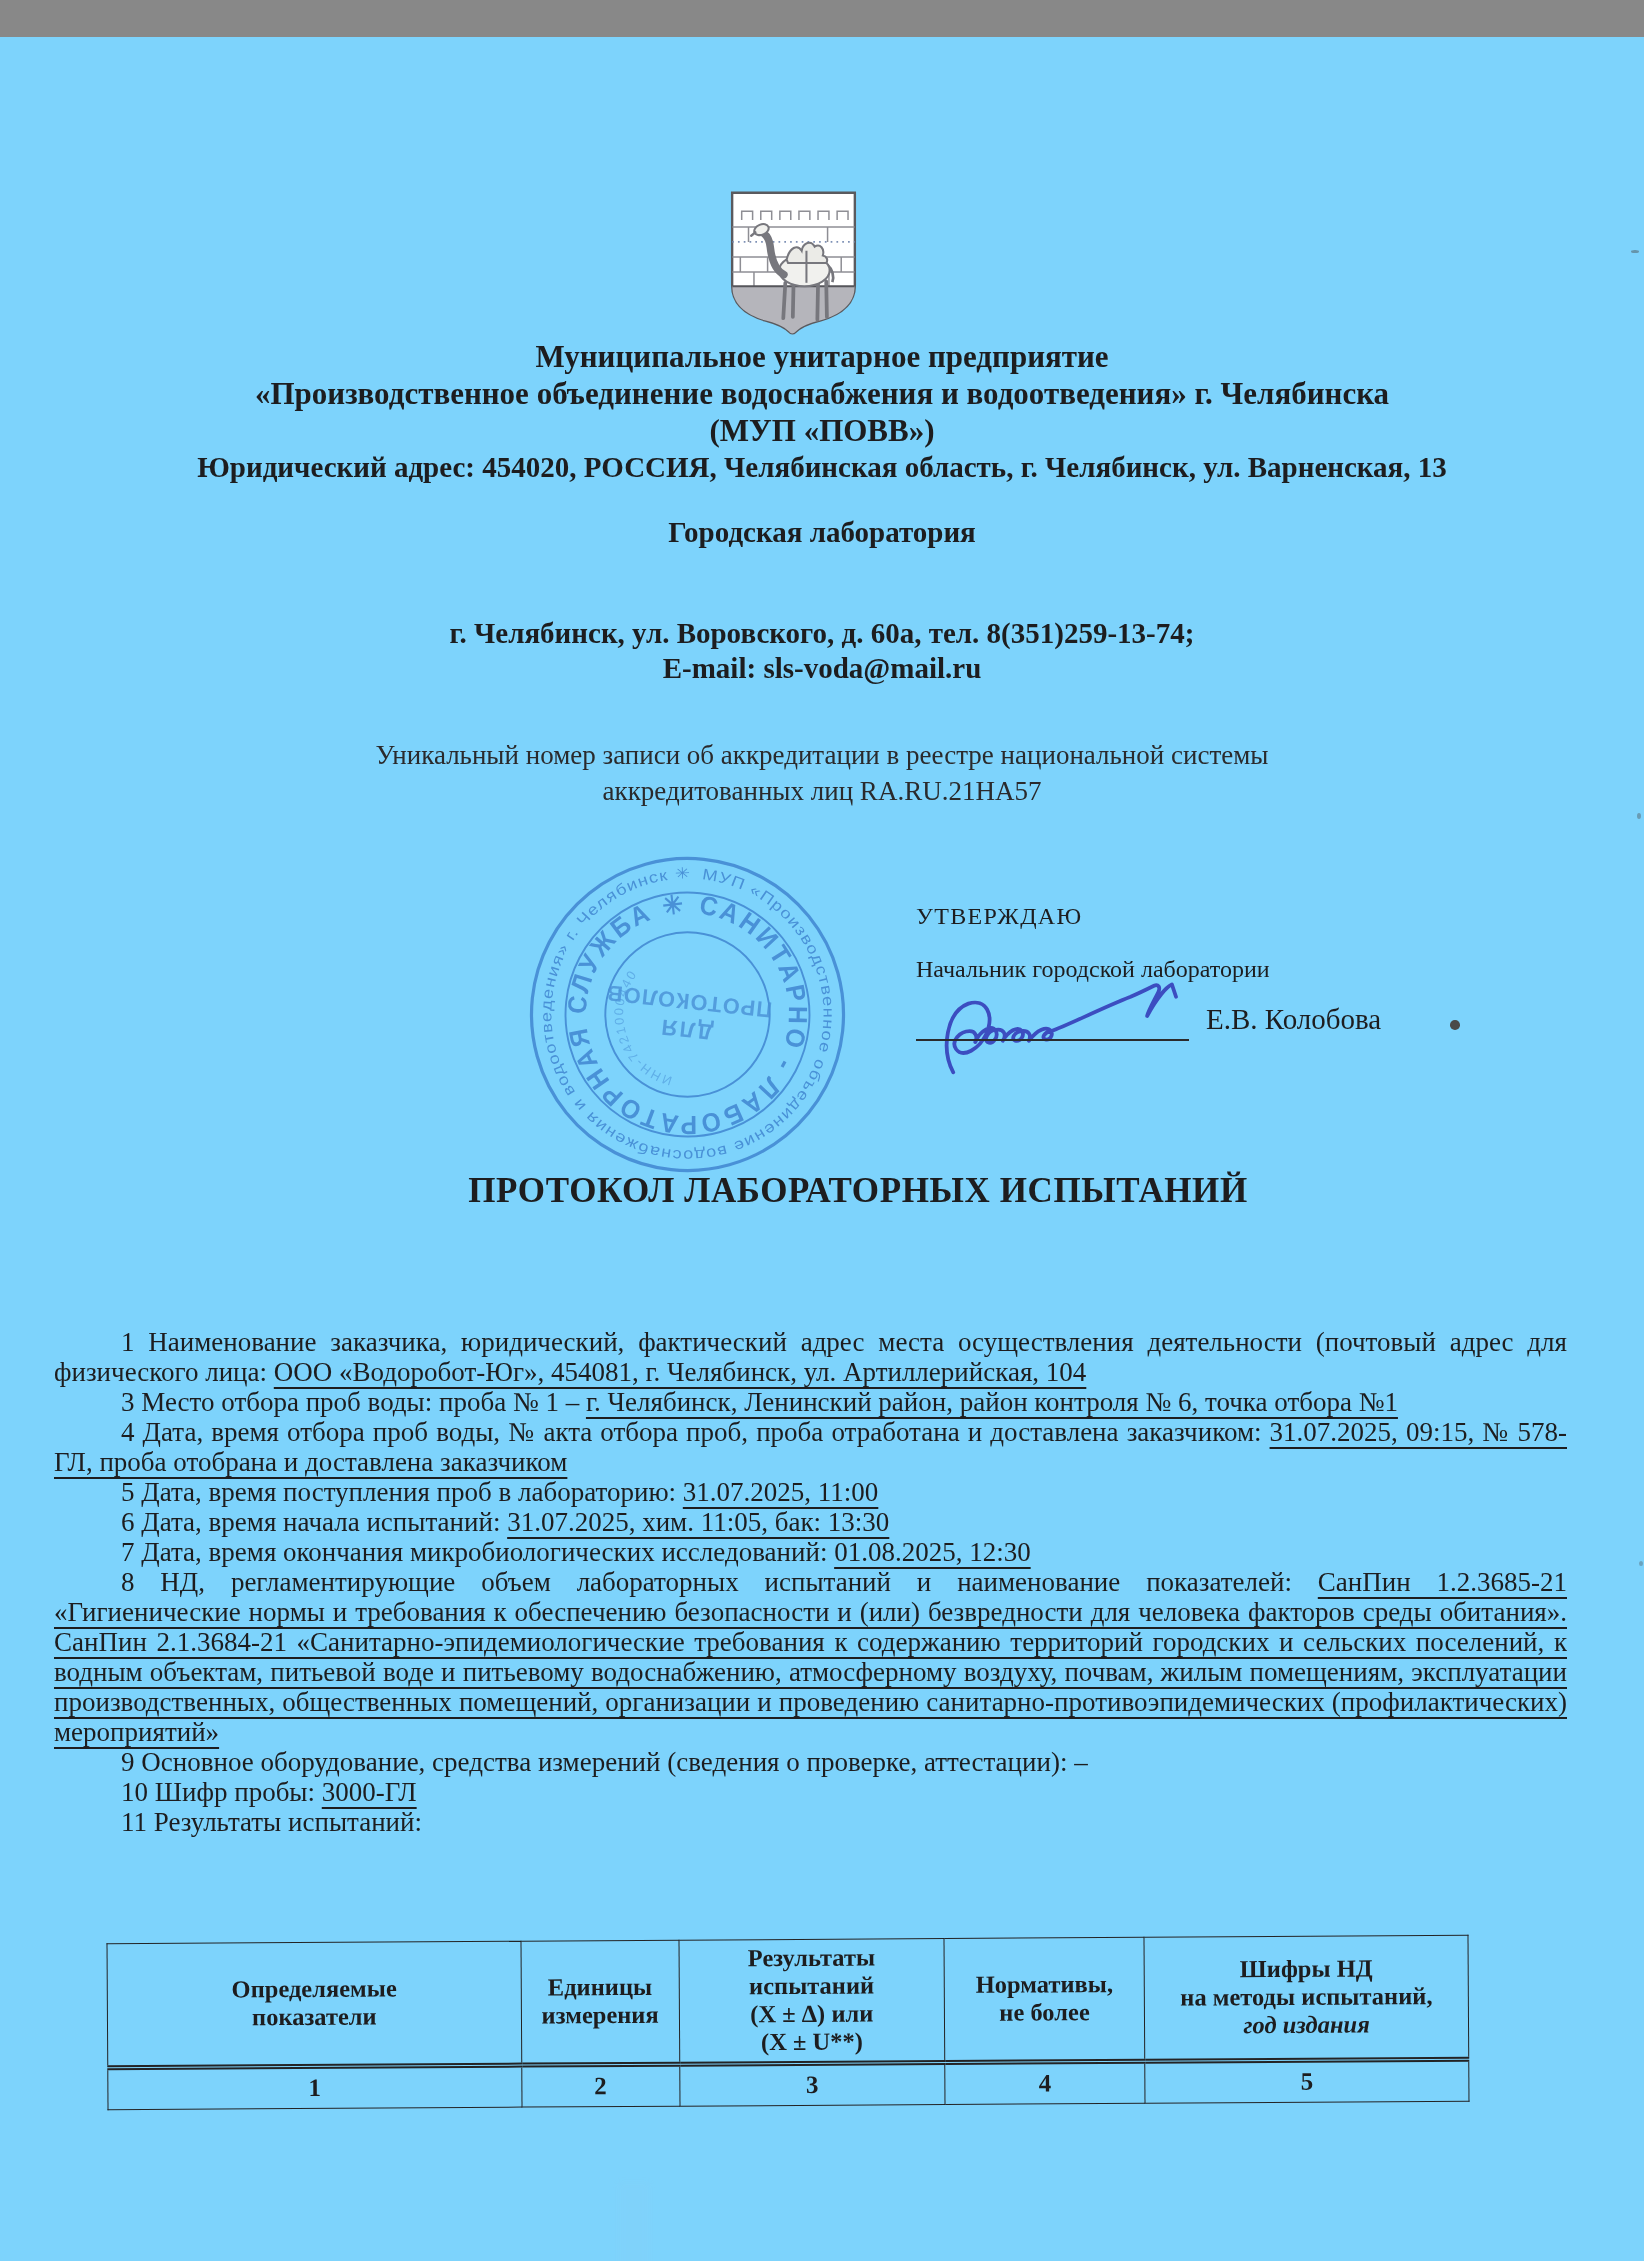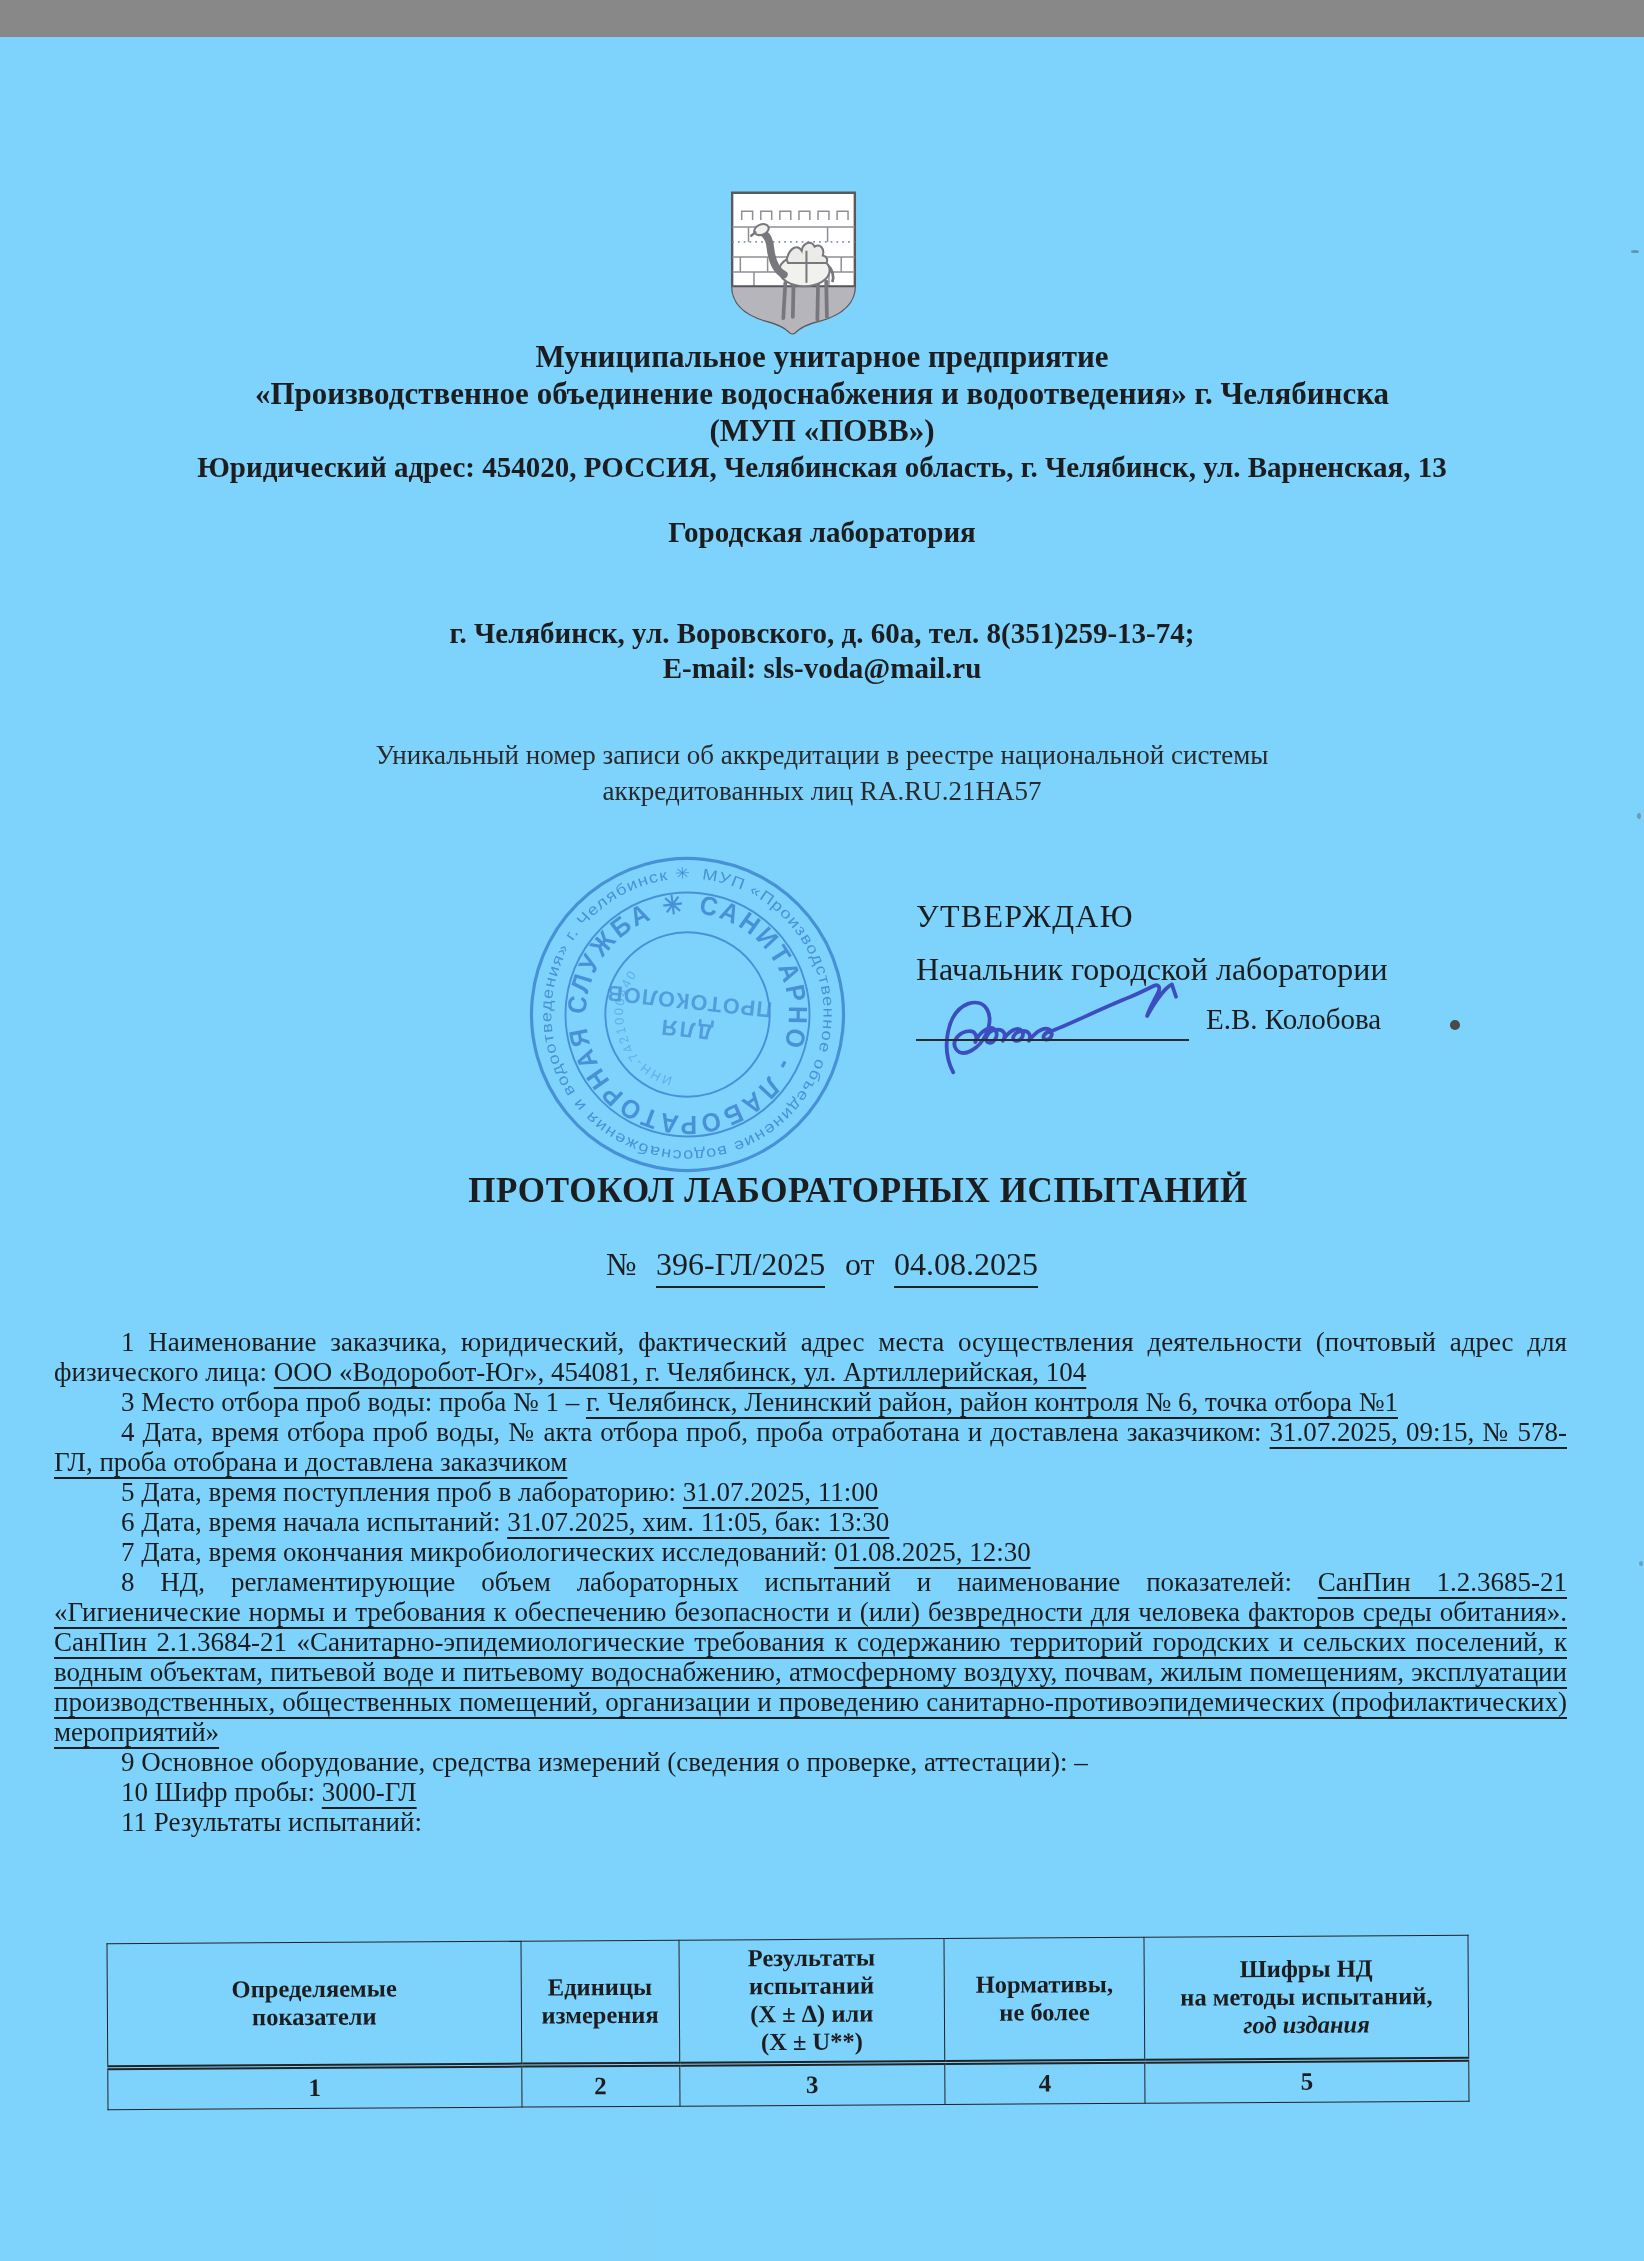--- a/index.html
+++ b/index.html
@@ -9,21 +9,21 @@
   .c{left:0;width:100%;text-align:center;}
   .b{font-weight:bold;}
   .line{display:block;}
 
   #org-block{top:301px;font-size:31px;line-height:37px;font-weight:bold;}
   #org-block .addr{font-size:29px;}
   #service-block{top:478px;font-size:29px;line-height:35px;font-weight:bold;}
   #activity-block{top:579px;font-size:29px;line-height:35px;font-weight:bold;}
   #accred-block{top:700px;font-size:27px;line-height:36px;color:#2a2a2c;}
 
-  #approval-block{left:916px;top:861px;width:631px;font-size:32px;line-height:36px;}
+  #approval-block{left:916px;top:861px;width:631px;font-size:24px;line-height:36px;}
   #approve-label{letter-spacing:1.3px;}
   #approver-title{margin-top:17px;}
   #sig-row{left:916px;top:965px;display:flex;align-items:center;font-family:Liberation Serif, serif;}
   #sig-line{display:inline-block;width:273px;height:37px;border-bottom:2.6px solid #2b2b2d;}
   #approver-name{font-size:29px;margin-left:17px;padding-bottom:3.9px;}
   #date-block{left:916px;top:1032px;font-size:29px;line-height:36px;}
 
   #doc-title{top:1134px;font-size:35px;letter-spacing:0.6px;padding-left:36px;}
   #protocol-line{top:1209px;font-size:32px;}
   #protocol-line .u3{border-bottom:2.6px solid #222;padding-bottom:3.9px;}
@@ -156,26 +156,20 @@
   </svg>
 
   <div class="abs" id="sig-row">
     <span id="sig-line"></span>
     <span id="approver-name">Е.В. Колобова</span>
   </div>
 
 
   <div class="abs c b" id="doc-title">ПРОТОКОЛ ЛАБОРАТОРНЫХ ИСПЫТАНИЙ</div>
 
-  <div class="abs c" id="protocol-line">
-    <span>№</span>
-    <span class="u3">396-ГЛ/2025</span>
-    <span>от</span>
-    <span class="u3">04.08.2025</span>
-  </div>
 
   <div class="abs" id="protocol-items">
       <p><span>1 Наименование заказчика, юридический, фактический адрес места осуществления деятельности (почтовый адрес для физического лица: </span><span class="u">ООО «Водоробот-Юг», 454081, г. Челябинск, ул. Артиллерийская, 104</span></p>
       <p><span>3 Место отбора проб воды: проба № 1 – </span><span class="u">г. Челябинск, Ленинский район, район контроля № 6, точка отбора №1</span></p>
       <p><span>4 Дата, время отбора проб воды, № акта отбора проб, проба отработана и доставлена заказчиком: </span><span class="u">31.07.2025, 09:15, № 578-ГЛ, проба отобрана и доставлена заказчиком</span></p>
       <p><span>5 Дата, время поступления проб в лабораторию: </span><span class="u">31.07.2025, 11:00</span></p>
       <p><span>6 Дата, время начала испытаний: </span><span class="u">31.07.2025, хим. 11:05, бак: 13:30</span></p>
       <p><span>7 Дата, время окончания микробиологических исследований: </span><span class="u">01.08.2025, 12:30</span></p>
       <p><span>8 НД, регламентирующие объем лабораторных испытаний и наименование показателей: </span><span class="u">СанПин 1.2.3685-21 «Гигиенические нормы и требования к обеспечению безопасности и (или) безвредности для человека факторов среды обитания». СанПин 2.1.3684-21 «Санитарно-эпидемиологические требования к содержанию территорий городских и сельских поселений, к водным объектам, питьевой воде и питьевому водоснабжению, атмосферному воздуху, почвам, жилым помещениям, эксплуатации производственных, общественных помещений, организации и проведению санитарно-противоэпидемических (профилактических) мероприятий»</span></p>
       <p><span>9 Основное оборудование, средства измерений (сведения о проверке, аттестации): –</span></p>

